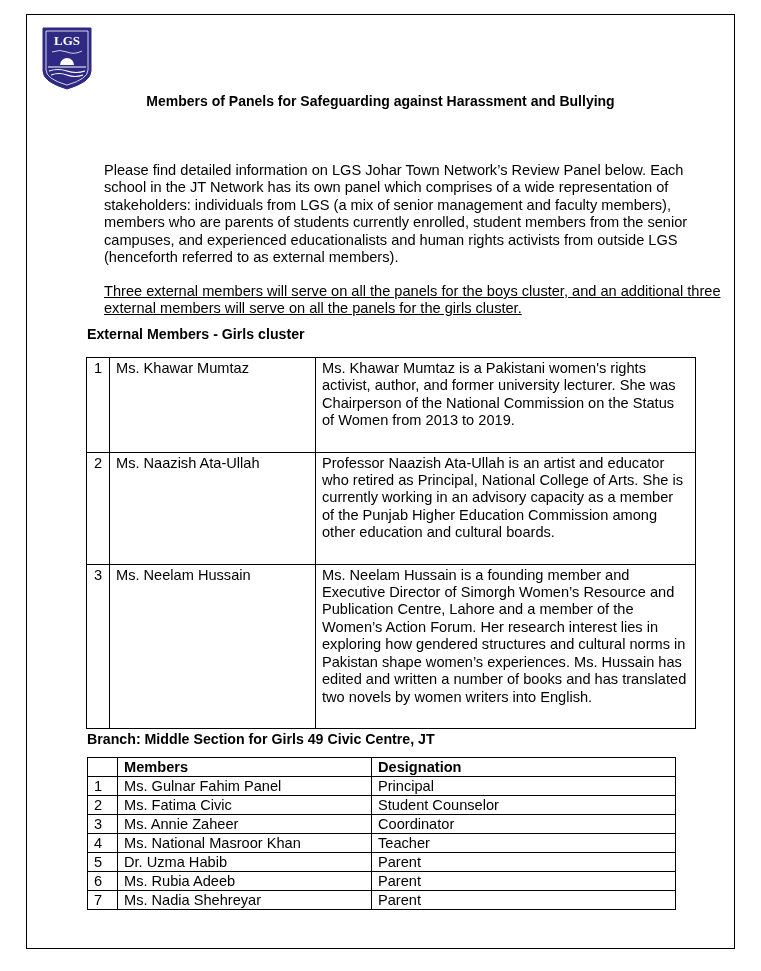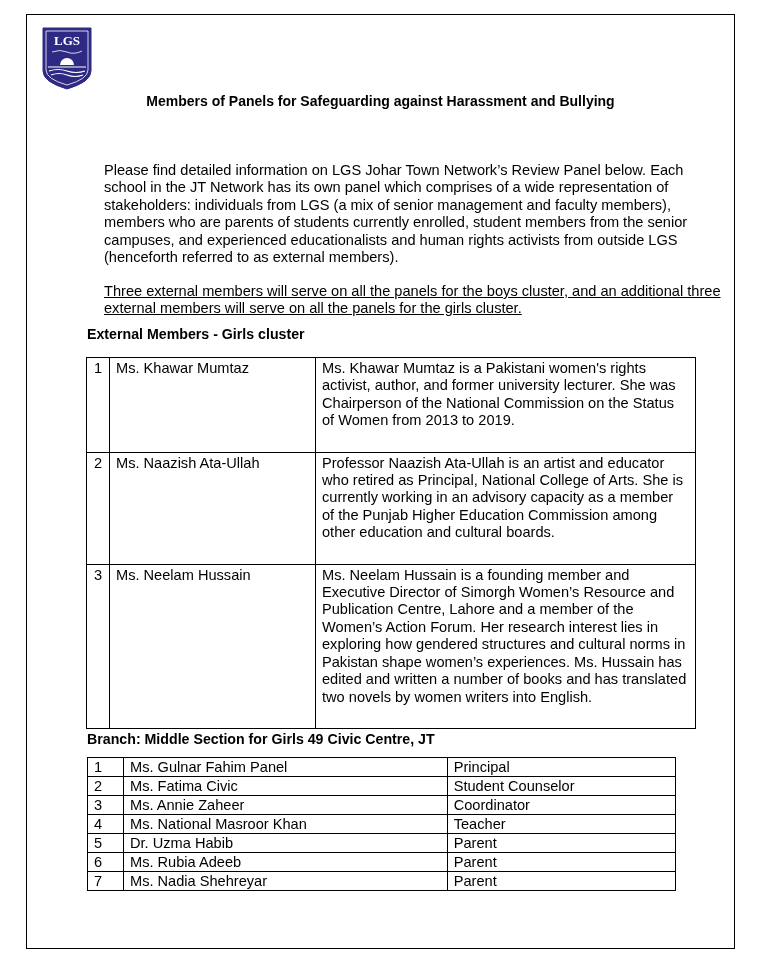--- a/index.html
+++ b/index.html
@@ -74,20 +74,25 @@
     <td class="name">Ms. Neelam Hussain</td>
     <td>Ms. Neelam Hussain is a founding member and Executive Director of Simorgh Women’s Resource and Publication Centre, Lahore and a member of the Women’s Action Forum. Her research interest lies in exploring how gendered structures and cultural norms in Pakistan shape women’s experiences. Ms. Hussain has edited and written a number of books and has translated two novels by women writers into English.</td>
   </tr>
 </tbody>
   </table>
 
 <div class="section-heading h-branch">Branch: Middle Section for Girls 49 Civic Centre, JT</div>
 
 <table class="branch-table">
   <tbody>
+      <tr>
+    <th class="c-num"></th>
+    <th class="c-name">Members</th>
+    <th>Designation</th>
+  </tr>
   <tr>
     <td>1</td>
     <td>Ms. Gulnar Fahim Panel</td>
     <td>Principal</td>
   </tr>
   <tr>
     <td>2</td>
     <td>Ms. Fatima Civic</td>
     <td>Student Counselor</td>
   </tr>

